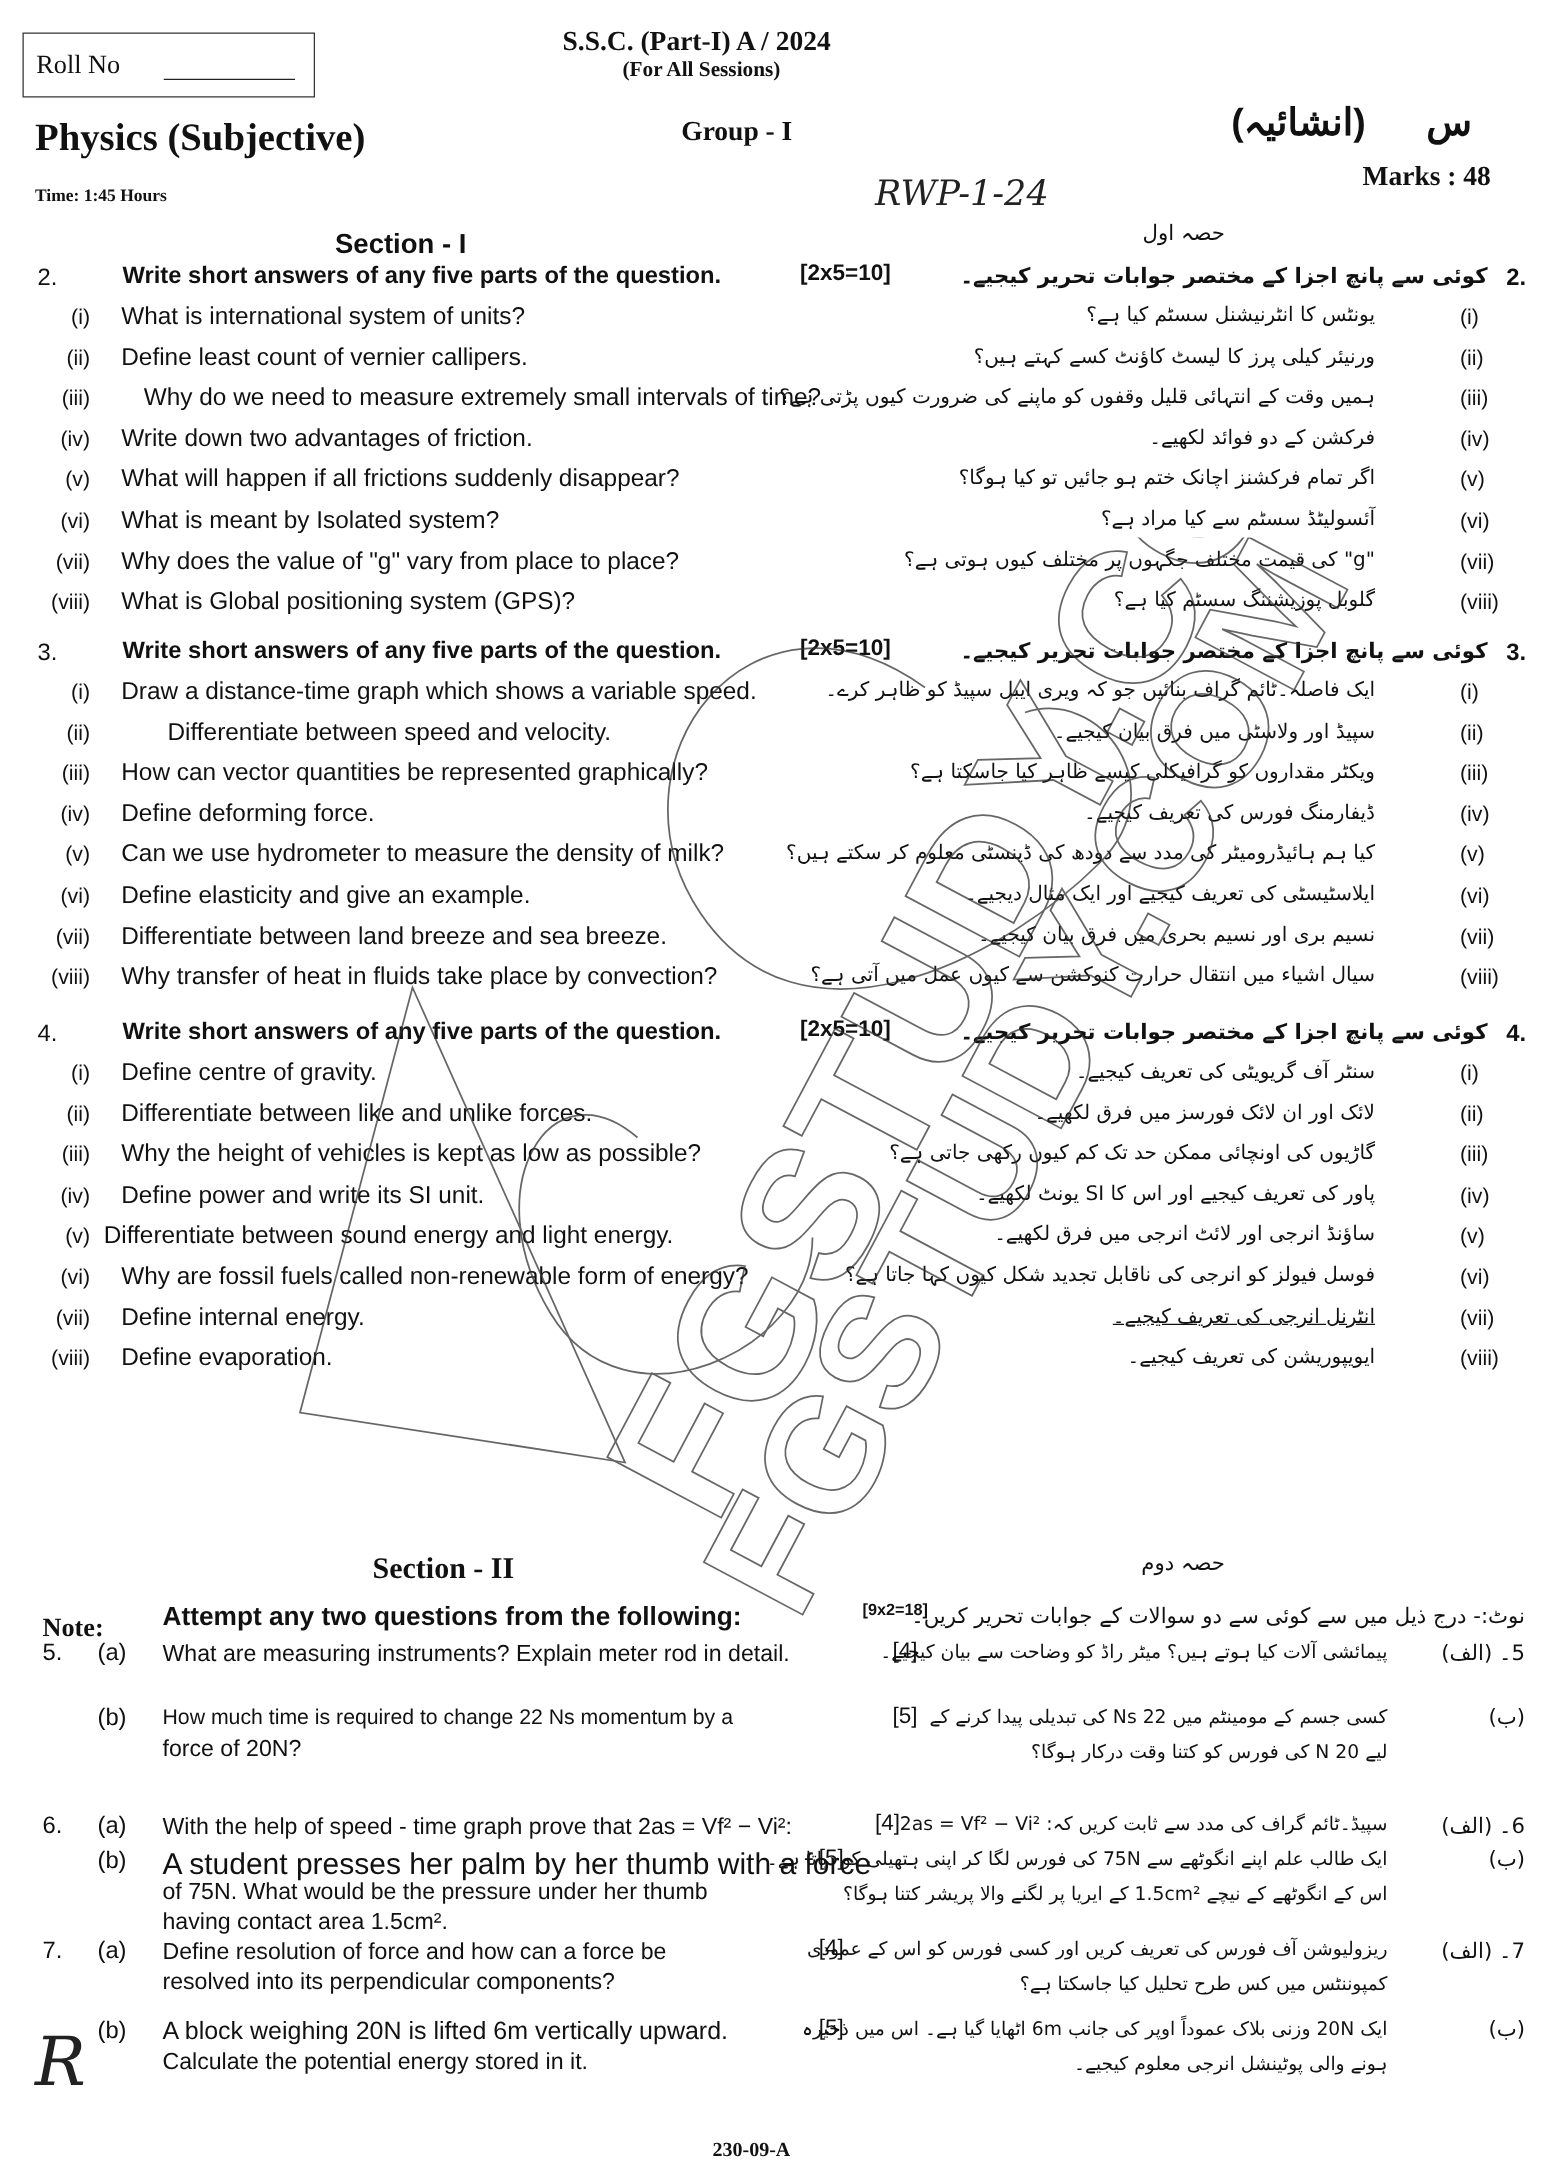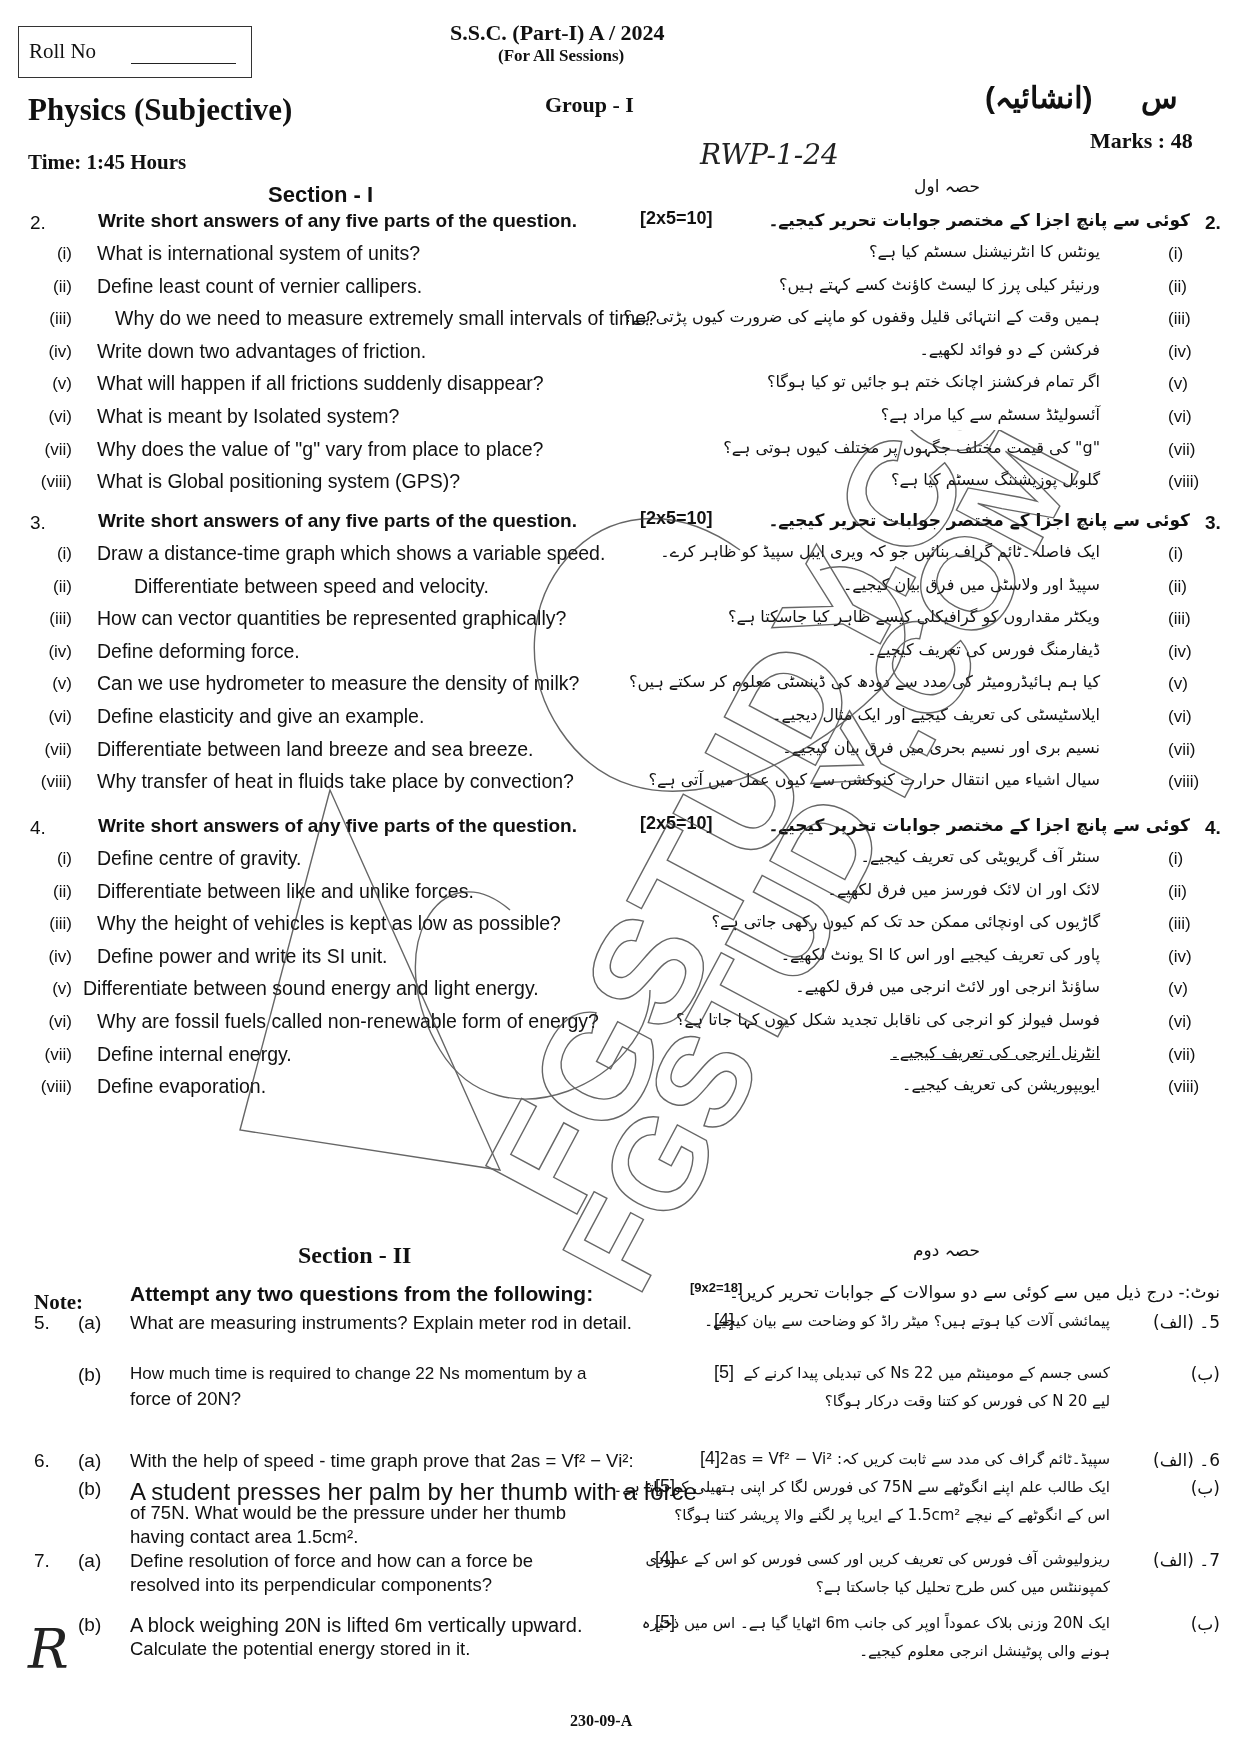--- a/index.html
+++ b/index.html
@@ -8,21 +8,21 @@
   .abs{position:absolute;white-space:nowrap;}
   .serif{font-family:"Liberation Serif",serif;}
   .b{font-weight:bold;}
   .roll{left:18px;top:26px;width:232px;height:50px;border:1.5px solid #333;}
   .roll span{position:absolute;left:10px;top:12px;font-size:21px;font-family:"Liberation Serif",serif;}
   .roll i{position:absolute;left:112px;top:36px;width:105px;border-bottom:1.5px solid #222;}
   .hdr1{left:450px;top:20px;font-size:22px;}
   .hdr2{left:498px;top:46px;font-size:17px;}
   .title{left:28px;top:92px;font-size:31px;}
   .group{left:545px;top:92px;font-size:22px;}
-  .time{left:28px;top:150px;font-size:21px;}
+  .time{left:28px;top:150px;font-size:14px;}
   .urtitle{left:985px;top:80px;font-size:30px;direction:rtl;}
   .marks{left:1090px;top:128px;font-size:22px;}
   .hand{left:700px;top:138px;font-size:28px;font-style:italic;font-family:"DejaVu Serif",serif;color:#222;}
   .sec1{left:268px;top:182px;font-size:22px;}
   .urhead{font-family:"DejaVu Sans",sans-serif;direction:rtl;text-align:right;font-size:17px;}
   .q{font-size:19.5px;}
   .qnum{font-size:19px;}
   .rn{font-size:17px;width:48px;text-align:right;}
   .ur{font-family:"DejaVu Sans",sans-serif;direction:rtl;font-size:16px;right:150px;text-align:right;}
   .urn{font-size:17px;left:1168px;}

